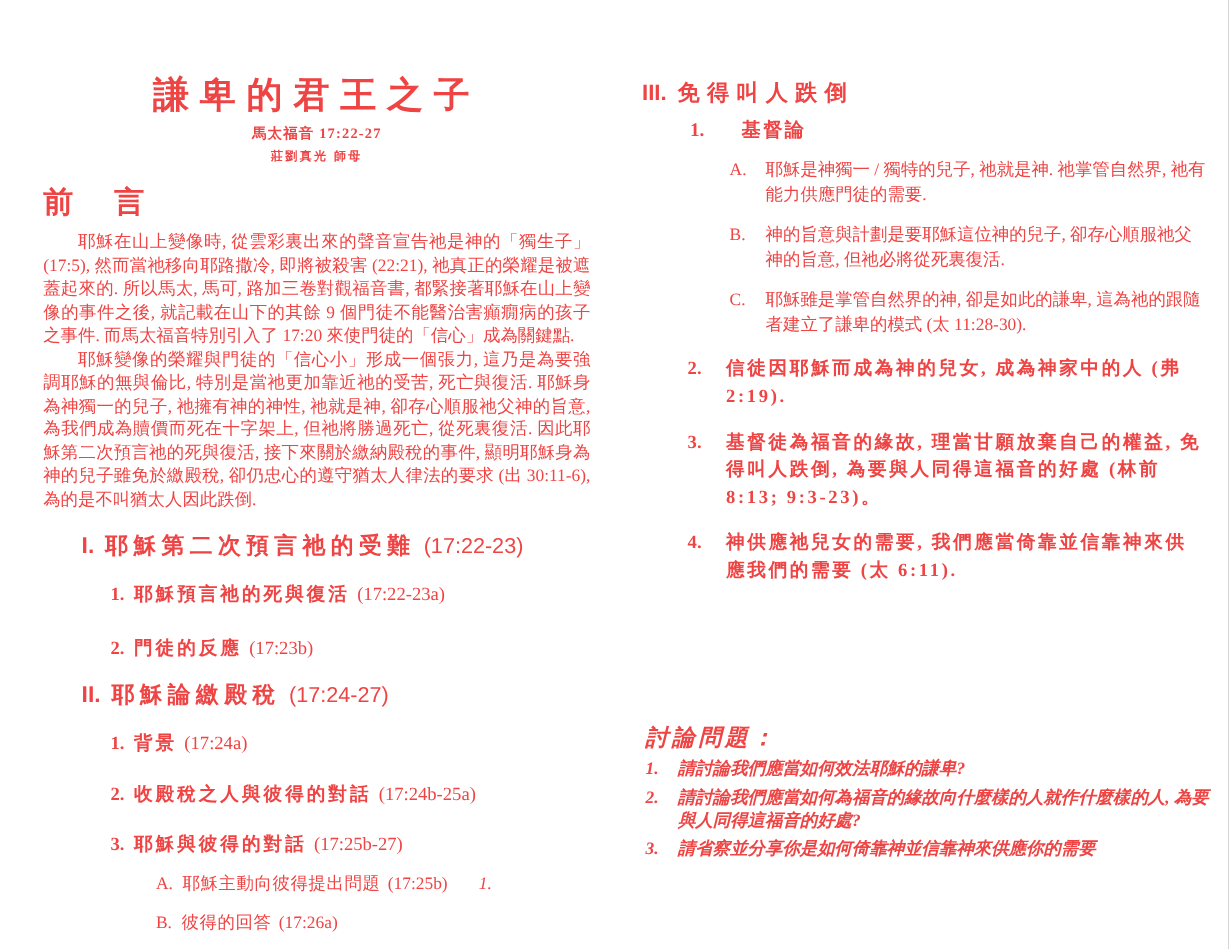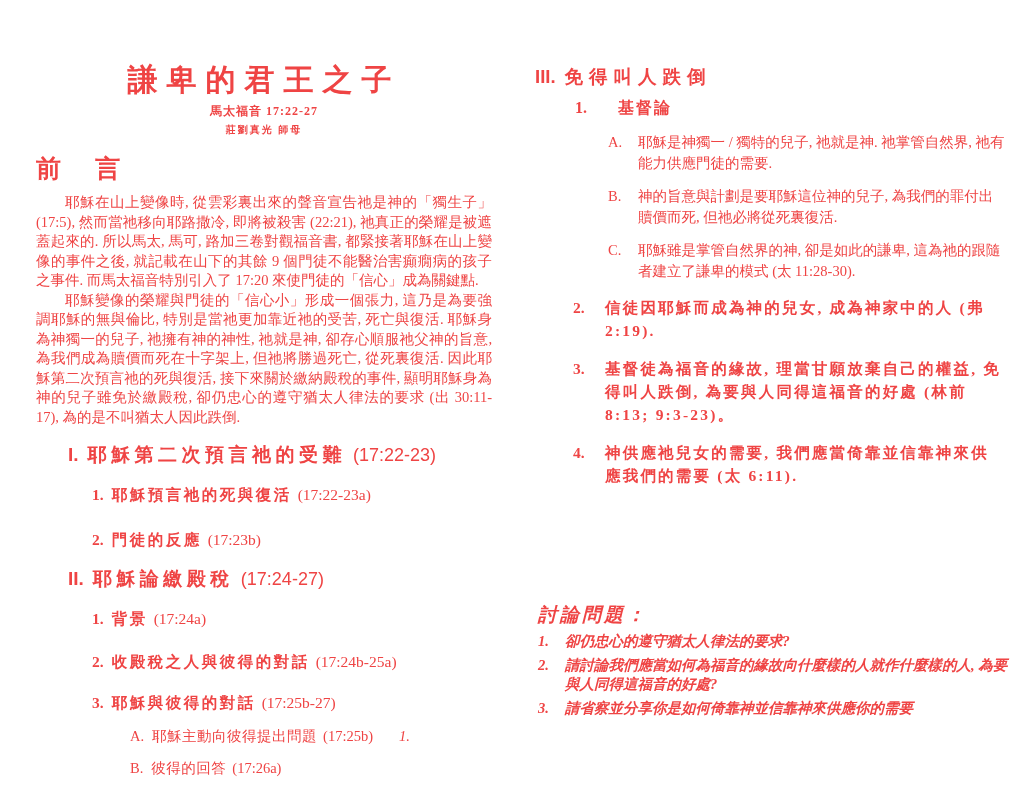--- a/index.html
+++ b/index.html
@@ -56,21 +56,21 @@
 
 <div class="page">
 
   <div class="col-left">
     <div class="doc-title">謙卑的君王之子</div>
     <div class="doc-subtitle">馬太福音 17:22-27</div>
     <div class="doc-author">莊劉真光 師母</div>
 
     <div class="preface-h">前 言</div>
     <p class="para first">耶穌在山上變像時, 從雲彩裏出來的聲音宣告祂是神的「獨生子」(17:5), 然而當祂移向耶路撒冷, 即將被殺害 (22:21), 祂真正的榮耀是被遮蓋起來的. 所以馬太, 馬可, 路加三卷對觀福音書, 都緊接著耶穌在山上變像的事件之後, 就記載在山下的其餘 9 個門徒不能醫治害癲癇病的孩子之事件. 而馬太福音特別引入了 17:20 來使門徒的「信心」成為關鍵點.</p>
-    <p class="para">耶穌變像的榮耀與門徒的「信心小」形成一個張力, 這乃是為要強調耶穌的無與倫比, 特別是當祂更加靠近祂的受苦, 死亡與復活. 耶穌身為神獨一的兒子, 祂擁有神的神性, 祂就是神, 卻存心順服祂父神的旨意, 為我們成為贖價而死在十字架上, 但祂將勝過死亡, 從死裏復活. 因此耶穌第二次預言祂的死與復活, 接下來關於繳納殿稅的事件, 顯明耶穌身為神的兒子雖免於繳殿稅, 卻仍忠心的遵守猶太人律法的要求 (出 30:11-17), 為的是不叫猶太人因此跌倒.</p>
+    <p class="para">耶穌變像的榮耀與門徒的「信心小」形成一個張力, 這乃是為要強調耶穌的無與倫比, 特別是當祂更加靠近祂的受苦, 死亡與復活. 耶穌身為神獨一的兒子, 祂擁有神的神性, 祂就是神, 卻存心順服祂父神的旨意, 為我們成為贖價而死在十字架上, 但祂將勝過死亡, 從死裏復活. 因此耶穌第二次預言祂的死與復活, 接下來關於繳納殿稅的事件, 顯明耶穌身為神的兒子雖免於繳殿稅, 卻仍忠心的遵守猶太人律法的要求 (出 30:11-6), 為的是不叫猶太人因此跌倒.</p>
 
     <div class="sec-h">
       <span class="m">I.</span>
       <span class="t">耶穌第二次預言祂的受難</span>
       <span class="r">(17:22-23)</span>
     </div>
     <div class="oitem lvl2">
       <span class="m">1.</span>
       <span class="t">耶穌預言祂的死與復活</span>
       <span class="r">(17:22-23a)</span>
@@ -123,21 +123,21 @@
     <div class="ritem1">
       <span class="m">1.</span>
       <span class="t">基督論</span>
     </div>
     <div class="rsub">
       <span class="m">A.</span>
       <span class="t">耶穌是神獨一 / 獨特的兒子, 祂就是神. 祂掌管自然界, 祂有能力供應門徒的需要.</span>
     </div>
     <div class="rsub">
       <span class="m">B.</span>
-      <span class="t">神的旨意與計劃是要耶穌這位神的兒子, 為我們的罪付出贖價而死, 但祂必將從死裏復活.</span>
+      <span class="t">神的旨意與計劃是要耶穌這位神的兒子, 卻存心順服祂父神的旨意, 但祂必將從死裏復活.</span>
     </div>
     <div class="rsub">
       <span class="m">C.</span>
       <span class="t">耶穌雖是掌管自然界的神, 卻是如此的謙卑, 這為祂的跟隨者建立了謙卑的模式 (太 11:28-30).</span>
     </div>
     <div class="ritem">
       <span class="m">2.</span>
       <span class="t">信徒因耶穌而成為神的兒女, 成為神家中的人 (弗 2:19).</span>
     </div>
     <div class="ritem">
@@ -147,21 +147,21 @@
     <div class="ritem">
       <span class="m">4.</span>
       <span class="t">神供應祂兒女的需要, 我們應當倚靠並信靠神來供應我們的需要 (太 6:11).</span>
     </div>
   </div>
 
   <div class="discussion">
     <div class="disc-h">討論問題：</div>
     <div class="question">
       <span class="m">1.</span>
-      <span class="t">卻仍忠心的遵守猶太人律法的要求?</span>
+      <span class="t">請討論我們應當如何效法耶穌的謙卑?</span>
     </div>
     <div class="question">
       <span class="m">2.</span>
       <span class="t">請討論我們應當如何為福音的緣故向什麼樣的人就作什麼樣的人, 為要與人同得這福音的好處?</span>
     </div>
     <div class="question">
       <span class="m">3.</span>
       <span class="t">請省察並分享你是如何倚靠神並信靠神來供應你的需要</span>
     </div>
   </div>

